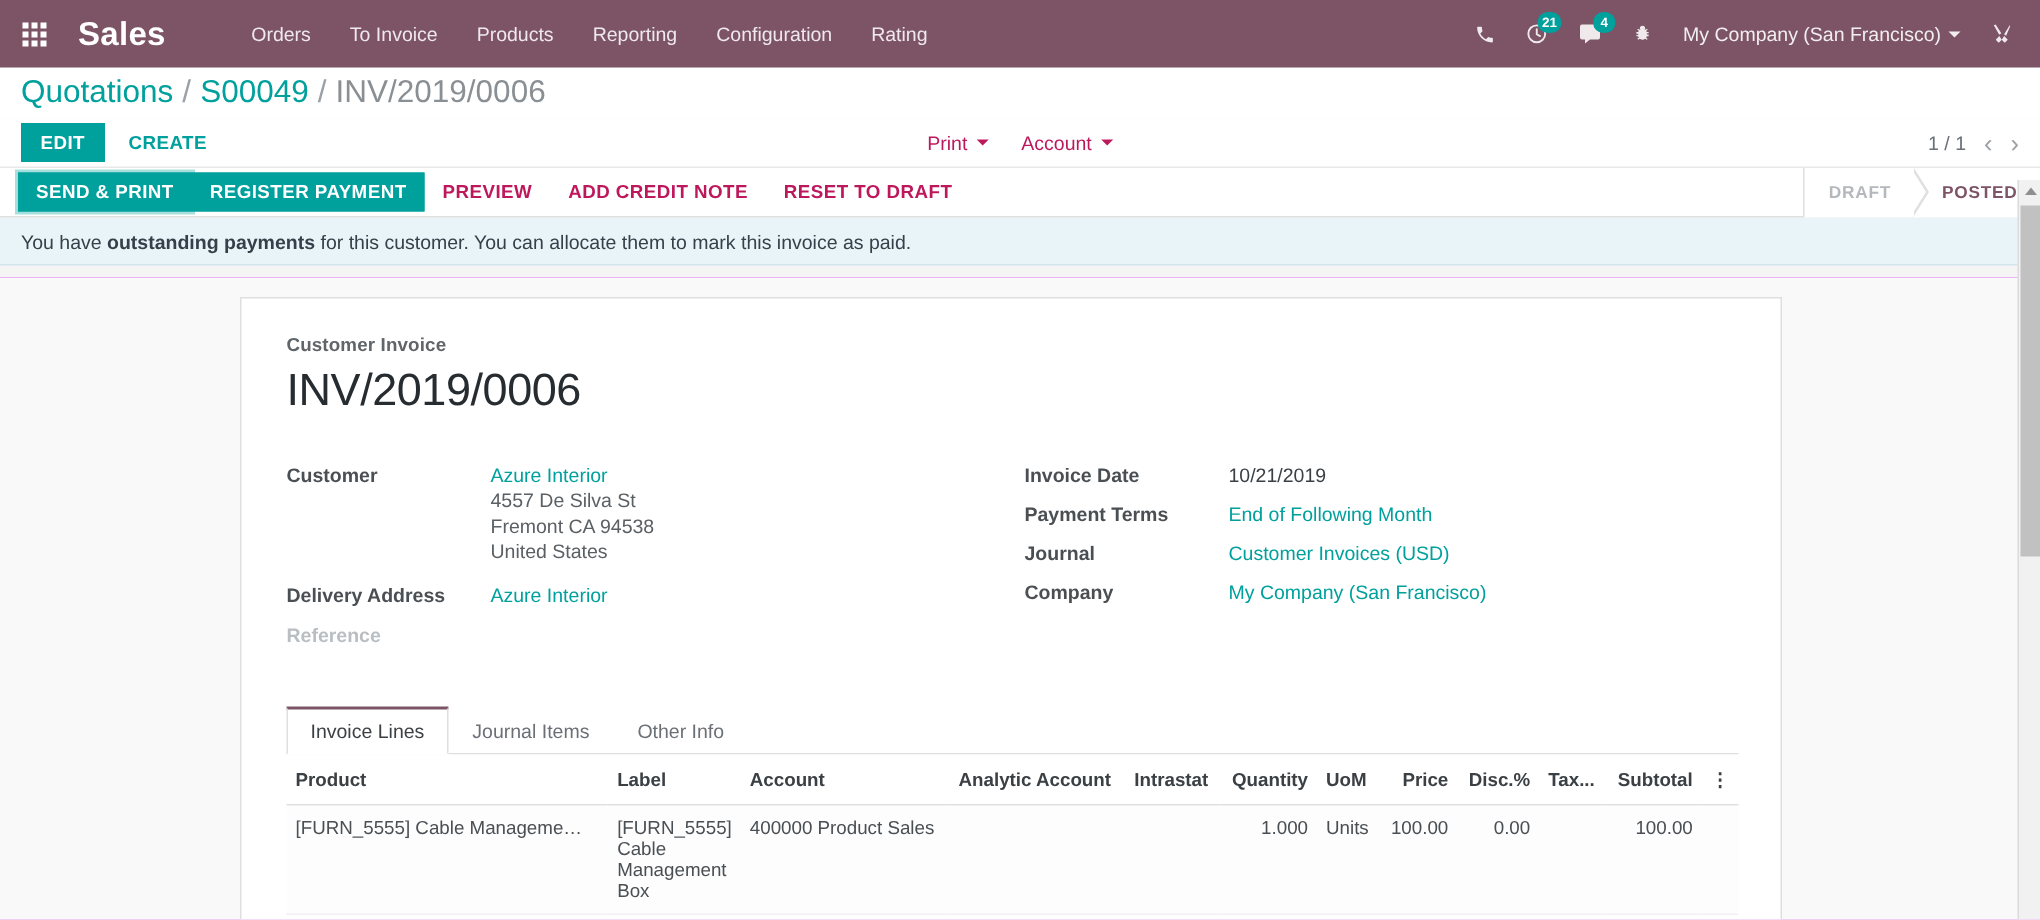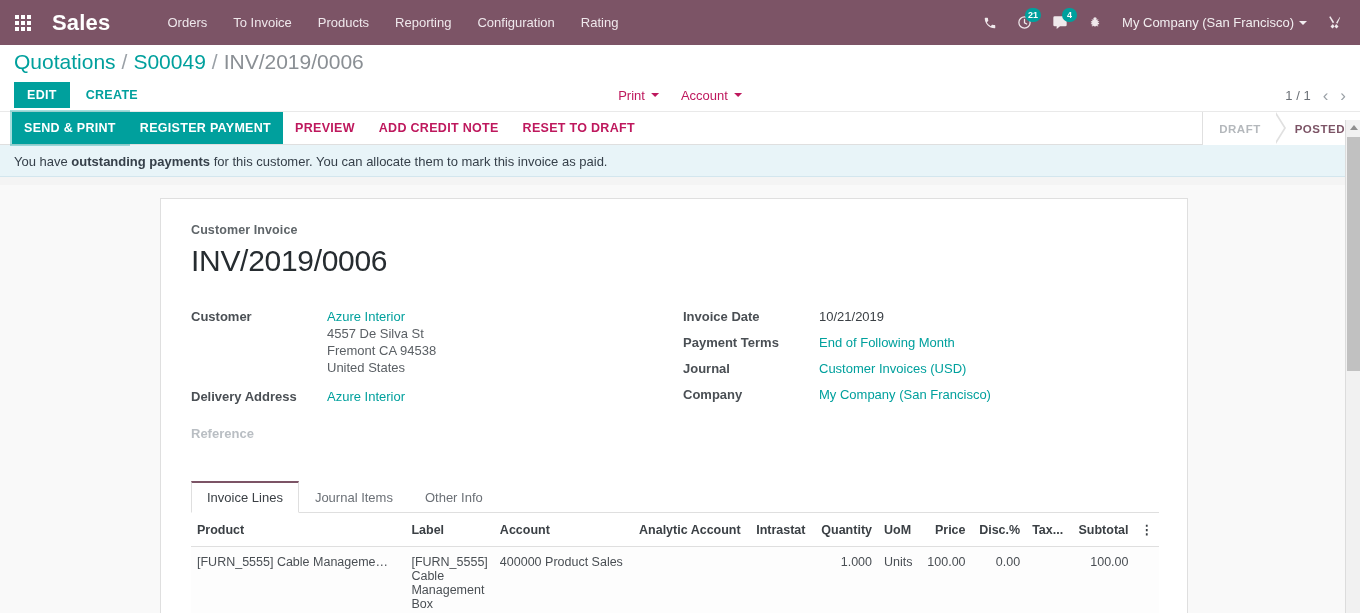--- a/index.html
+++ b/index.html
@@ -112,21 +112,21 @@
     position: absolute; right: 14px; display: flex; align-items: center; gap: 12px;
     font-size: 13px; color: #6b7076;
   }
   .pager-val { color: #6b7076; }
   .chev { cursor: pointer; color: #9aa0a6; font-size: 17px; line-height: 1; }
 
   
   .statusbar {
     background: #fff; border-top: 1px solid #e9e9e9;
     border-bottom: 1px solid #dfdfdf;
-    height: 34px; display: flex; 
+    height: 34px; display: flex; align-items: center;
     padding-left: 12px; position: relative;
   }
   .sb-btn {
     font-size: 12.5px; font-weight: bold; letter-spacing: .3px;
     padding: 5px 11px; cursor: pointer; border: 1px solid transparent;
     color: #be185d; background: transparent; white-space: nowrap;
   }
   .sb-btn.primary { background: #00A09D; color: #fff; border-color: #00A09D; }
   .sb-btn.focused { box-shadow: 0 0 0 2px rgba(0,160,157,.35); }
 
@@ -380,21 +380,21 @@
             <div class="addr-line">Fremont CA 94538</div>
             <div class="addr-line">United States</div>
           </div>
         </div>
         <div class="frow" style="margin-top:12px;">
           <div class="flabel">Delivery Address</div>
           <div class="fval">
             <a>Azure Interior</a>
           </div>
         </div>
-        <div class="frow" style="margin-top:20px;">
+        <div class="frow" style="margin-top:10px;">
           <div class="flabel muted">Reference</div>
           <div class="fval"></div>
         </div>
       </div>
 
       <div class="col-right">
         <div class="frow">
           <div class="flabel">Invoice Date</div>
           <div class="fval">10/21/2019</div>
         </div>

